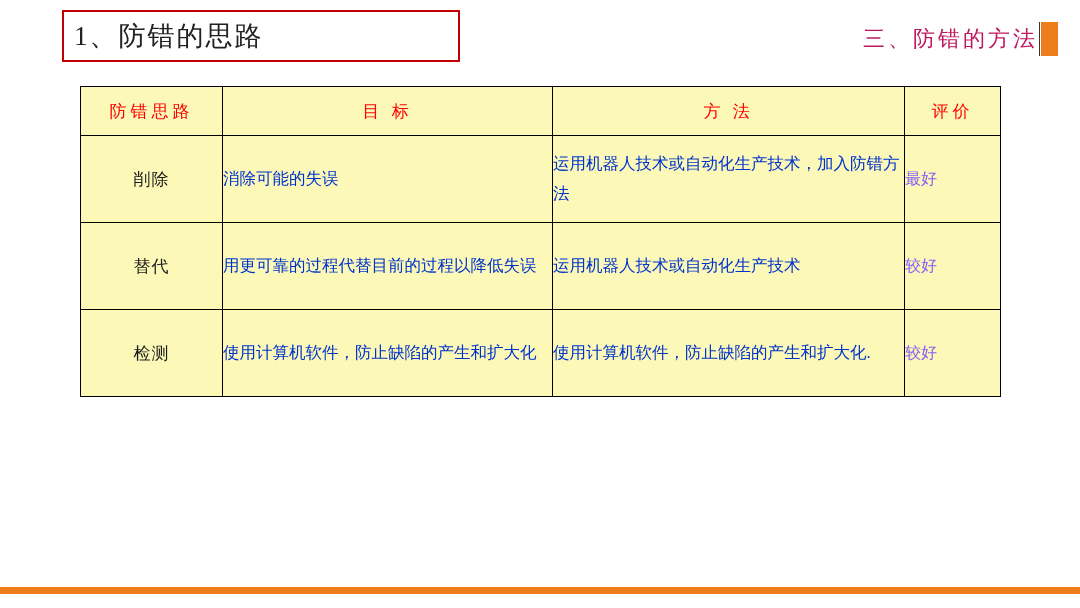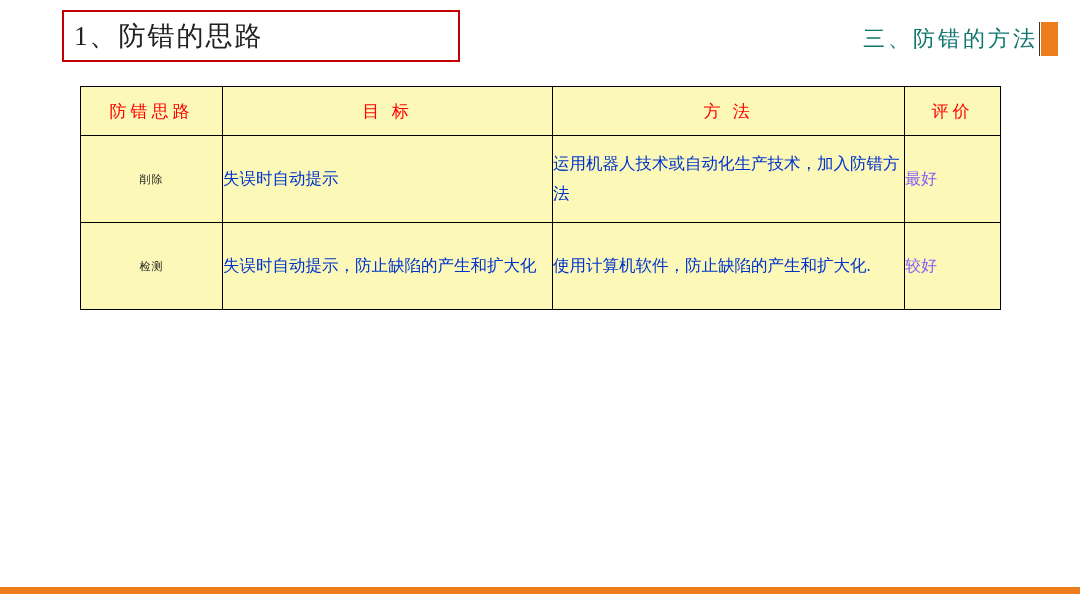--- a/index.html
+++ b/index.html
@@ -33,21 +33,21 @@
     color: #222222;
     letter-spacing: 2px;
     line-height: 44px;
     white-space: nowrap;
   }
   .section-label {
     position: absolute;
     right: 42px;
     top: 24px;
     font-size: 22px;
-    color: #0f766e;
+    color: #be185d;
     letter-spacing: 3px;
     white-space: nowrap;
     text-align: center;
   }
   .section-bar {
     position: absolute;
     right: 22px;
     top: 22px;
     width: 17px;
     height: 34px;
@@ -91,21 +91,21 @@
     font-size: 17px;
     font-weight: normal;
     letter-spacing: 4px;
     text-align: center;
   }
   tbody td {
     height: 86px;
   }
   td.cat {
     text-align: center;
-    font-size: 11px;
+    font-size: 17px;
     color: #1a1a1a;
     letter-spacing: 1px;
   }
   td.body {
     color: #0033cc;
     font-size: 16.5px;
     line-height: 30px;
     padding: 6px 12px;
     text-align: left;
   }
@@ -145,27 +145,33 @@
       <tr>
         <th>防错思路</th>
         <th>目  标</th>
         <th>方  法</th>
         <th>评价</th>
       </tr>
     </thead>
     <tbody>
       <tr>
         <td class="cat">削除</td>
-        <td class="body">失误时自动提示</td>
+        <td class="body">消除可能的失误</td>
         <td class="body">运用机器人技术或自动化生产技术，加入防错方法</td>
         <td class="rate">最好</td>
       </tr>
       <tr>
+        <td class="cat">替代</td>
+        <td class="body">用更可靠的过程代替目前的过程以降低失误</td>
+        <td class="body">运用机器人技术或自动化生产技术</td>
+        <td class="rate">较好</td>
+      </tr>
+      <tr>
         <td class="cat">检测</td>
-        <td class="body">失误时自动提示，防止缺陷的产生和扩大化</td>
+        <td class="body">使用计算机软件，防止缺陷的产生和扩大化</td>
         <td class="body">使用计算机软件，防止缺陷的产生和扩大化.</td>
         <td class="rate">较好</td>
       </tr>
     </tbody>
   </table>
 </div>
 
 <div class="footer-bar"></div>
 
 </body></html>

